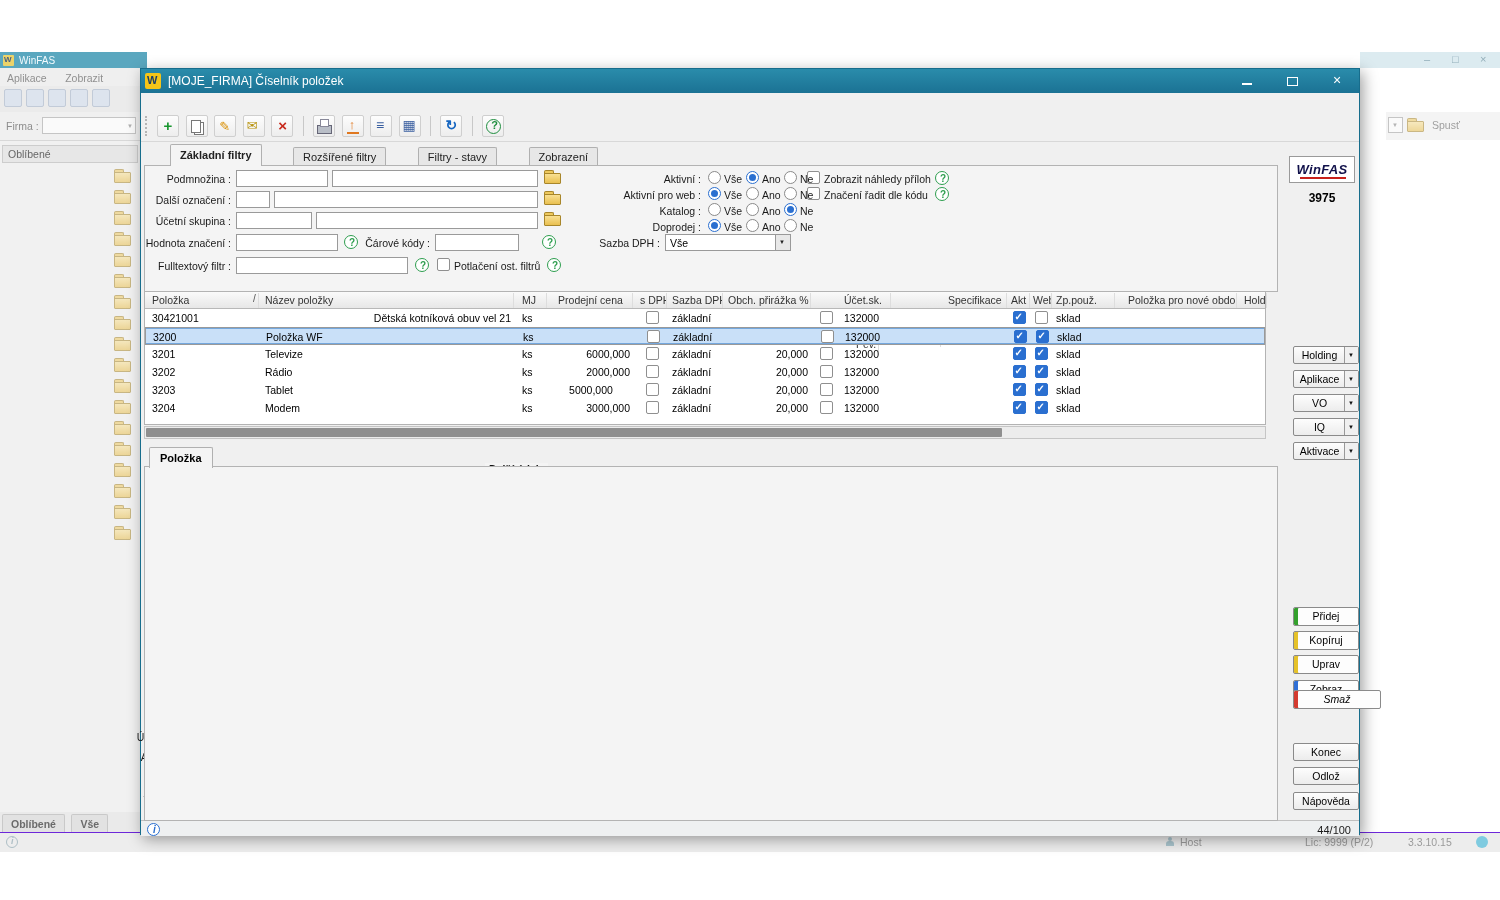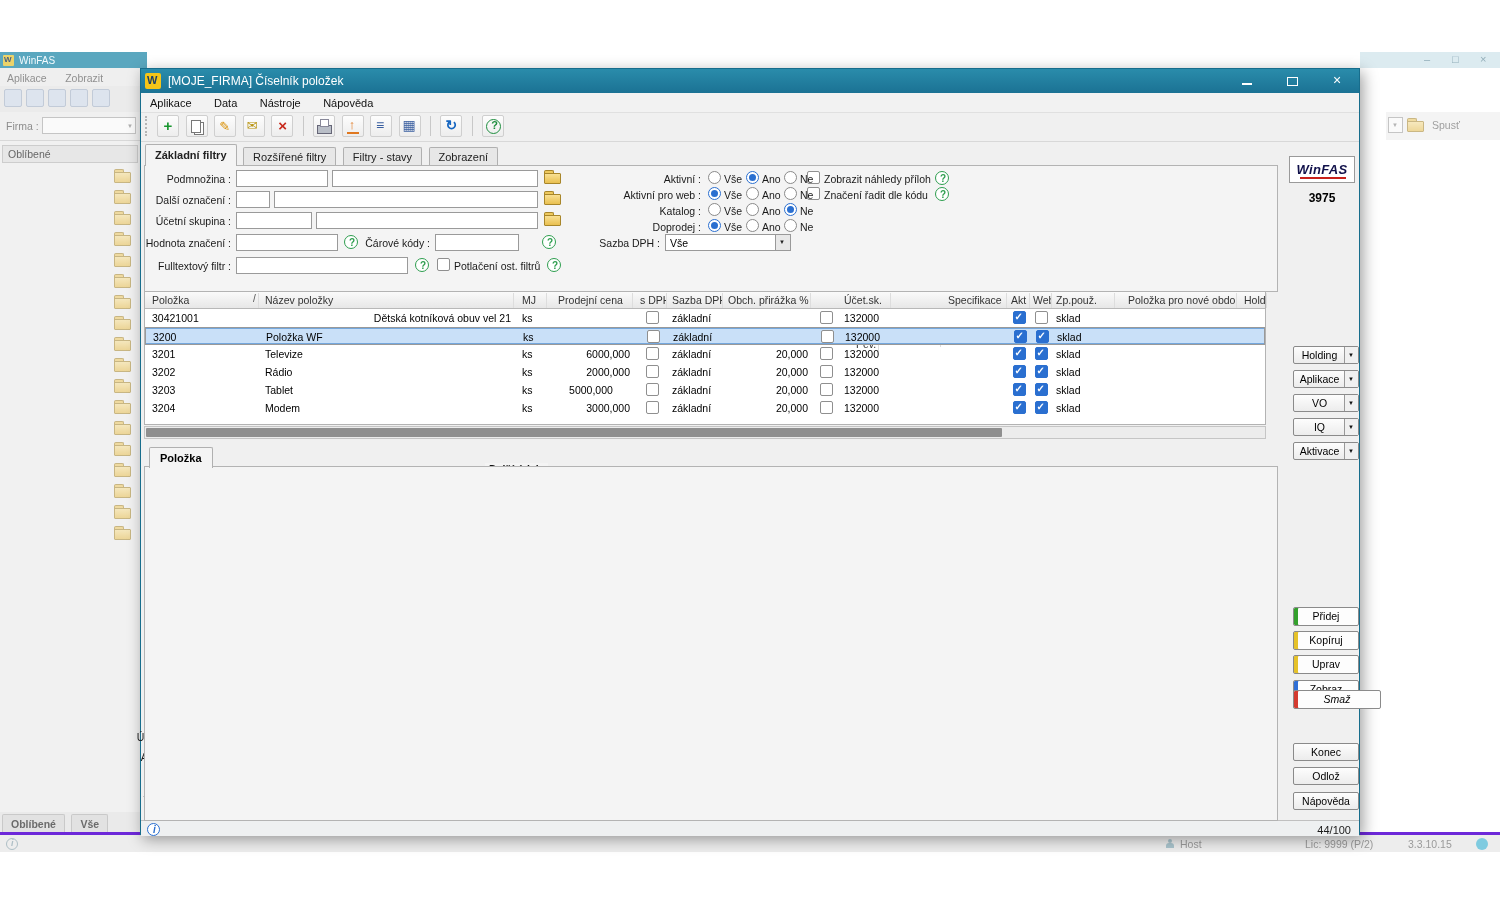--- a/index.html
+++ b/index.html
@@ -54,21 +54,21 @@
   .ic-print::before{content:"";left:3px;top:9px;width:13px;height:7px;background:#b9bec7;border:1px solid #667;}
   .ic-print::after{content:"";position:absolute;left:6px;top:3px;width:7px;height:6px;background:#fff;border:1px solid #889;}
   .ic-export::before{content:"↑";color:#e07820;font-weight:bold;font-size:13px;left:6px;top:2px;}
   .ic-export::after{content:"";position:absolute;left:4px;top:16px;width:12px;height:2px;background:#e07820;}
   .ic-list::before{content:"≡";color:#3a5fa0;font-size:14px;left:5px;top:2px;}
   .ic-table::before{content:"▦";color:#3a5fa0;font-size:14px;left:3px;top:2px;}
   .ic-refresh::before{content:"↻";color:#1565c0;font-weight:bold;font-size:14px;left:4px;top:2px;}
   .ic-help::before{content:"?";color:#1e8e3e;font-weight:bold;font-size:11px;left:8px;top:4px;}
   .ic-help::after{content:"";position:absolute;left:3px;top:3px;width:13px;height:13px;border:1px solid #1e8e3e;border-radius:50%;}
   .ftabs{position:absolute;left:4px;top:75px;height:21px;}
-  .ftab{display:inline-block;height:19px;line-height:19px;padding:0 9px;font-size:11px;background:#e7e7e7;border:1px solid #b0b0b0;border-bottom:none;margin-right:2px;border-radius:2px 2px 0 0;color:#222;position:relative;top:2px;}
+  .ftab{display:inline-block;height:19px;line-height:19px;padding:0 9px;font-size:11px;background:#e7e7e7;border:1px solid #b0b0b0;border-bottom:none;margin-right:2px;border-radius:2px 2px 0 0;color:#222;position:relative;top:2px;margin-left:25px;}
   .ftab.active{background:#f4f4f4;font-weight:bold;height:21px;line-height:21px;top:0;z-index:3;}
   .fpanel{position:absolute;left:3px;top:96px;width:1134px;height:127px;background:#f4f4f4;border:1px solid #b3b3b3;box-sizing:border-box;z-index:2;}
   
   .twrap{position:absolute;left:3px;top:222px;width:1122px;height:134px;background:#fff;border:1px solid #b3b3b3;box-sizing:border-box;}
   .thead{position:absolute;left:0;top:0;width:100%;height:17px;background:linear-gradient(#fafafa,#e7e7e7);border-bottom:1px solid #b8b8b8;box-sizing:border-box;}
   .hc{position:absolute;top:1px;height:15px;line-height:15px;font-size:10.5px;color:#333;overflow:hidden;white-space:nowrap;padding:0 3px;box-sizing:border-box;border-right:1px solid #ddd;}
   .sortmark{position:absolute;top:1px;font-size:10px;color:#555;}
   .sortmark::before{content:"/";}
   .trow{position:absolute;left:0;width:1120px;height:18px;}
   .trow.sel{background:#c9e0f8;box-shadow:inset 0 1px 0 #74a7dd,inset 0 -1px 0 #74a7dd;}
@@ -99,21 +99,21 @@
   .bgmi{display:inline-block;padding:2px 7px;font-size:10.5px;color:#909090;}
   .bgtools{position:absolute;left:0;top:86px;width:140px;height:26px;background:#ebebeb;}
   .bgsq{position:absolute;width:18px;height:18px;background:#dde4ee;border:1px solid #c2cbd8;border-radius:2px;box-sizing:border-box;}
   .bgfirma{position:absolute;left:0;top:112px;width:140px;height:28px;background:#f0f0f0;}
   .bgcombo{position:absolute;left:42px;top:5px;width:94px;height:17px;background:#fafafa;border:1px solid #c5c5c5;box-sizing:border-box;}
   .bgcombo::after{content:"▼";position:absolute;right:2px;top:5px;font-size:6px;color:#b0b0b0;}
   .bgpanel{position:absolute;left:0;top:140px;width:140px;height:672px;background:#f1f1f1;border-top:1px solid #d8d8d8;box-sizing:border-box;}
   .bgpanelhdr{position:absolute;left:2px;top:4px;width:136px;height:18px;background:#e7e7e7;border:1px solid #cdcdcd;box-sizing:border-box;font-size:10.5px;color:#666;line-height:16px;padding-left:5px;}
   .bgtabs{position:absolute;left:0;top:812px;width:140px;height:20px;background:#eaeaea;}
   .bgtab{display:inline-block;height:18px;line-height:18px;padding:0 8px;font-size:10.5px;font-weight:bold;color:#6b6b6b;background:#e2e2e2;border:1px solid #c9c9c9;border-bottom:none;margin:2px 0 0 2px;border-radius:2px 2px 0 0;}
-  .bgstatus{position:absolute;left:0;top:832px;width:1500px;height:20px;background:#ededed;border-top:3px solid #6d28d9;box-sizing:border-box;font-size:10.5px;color:#9a9a9a;}
+  .bgstatus{position:absolute;left:0;top:832px;width:1500px;height:20px;background:#ededed;border-top:1px solid #6d28d9;box-sizing:border-box;font-size:10.5px;color:#9a9a9a;}
   .bgst{position:absolute;top:3px;white-space:nowrap;}
   .bgperson{position:absolute;top:4px;width:10px;height:10px;}
   .bgperson::before{content:"";position:absolute;left:3px;top:0;width:4px;height:4px;border-radius:50%;background:#a9c4cd;}
   .bgperson::after{content:"";position:absolute;left:1px;top:4px;width:8px;height:5px;border-radius:3px 3px 0 0;background:#a9c4cd;}
   .bgdot{position:absolute;top:3px;width:12px;height:12px;border-radius:50%;background:#7fcbe0;}
   .bginfo{position:absolute;left:6px;top:3px;width:12px;height:12px;border-radius:50%;border:1px solid #aebfc6;color:#aebfc6;box-sizing:border-box;}
   .bginfo::before{content:"i";position:absolute;left:4px;top:-1px;font-size:9px;font-style:italic;font-weight:bold;}
   .bgrun{position:absolute;left:1386px;top:112px;width:114px;height:28px;background:#f4f4f4;}
   .bgarrowsq{position:absolute;left:2px;top:5px;width:15px;height:16px;border:1px solid #c5c5c5;background:#fafafa;box-sizing:border-box;}
   .bgarrowsq::before{content:"▼";position:absolute;left:3px;top:4px;font-size:6px;color:#b5b5b5;}
@@ -193,26 +193,20 @@
     <div class="titlebar">
       <span class="wficon"></span>
       <span class="wtitle">[MOJE_FIRMA] Číselník položek</span>
       <span class="wctrls">
         <span class="wctrl wmin"></span>
         <span class="wctrl wmax"></span>
         <span class="wctrl wclose"></span>
       </span>
     </div>
 
-    <div class="menubar">
-      <span class="mi">Aplikace</span>
-      <span class="mi">Data</span>
-      <span class="mi">Nástroje</span>
-      <span class="mi">Nápověda</span>
-    </div>
 
     <div class="toolbar">
       <span class="grip"></span>
       <span class="ic ic-new"></span>
       <span class="ic ic-copy"></span>
       <span class="ic ic-edit"></span>
       <span class="ic ic-mail"></span>
       <span class="ic ic-del"></span>
       <span class="tsep"></span>
       <span class="ic ic-print"></span>

